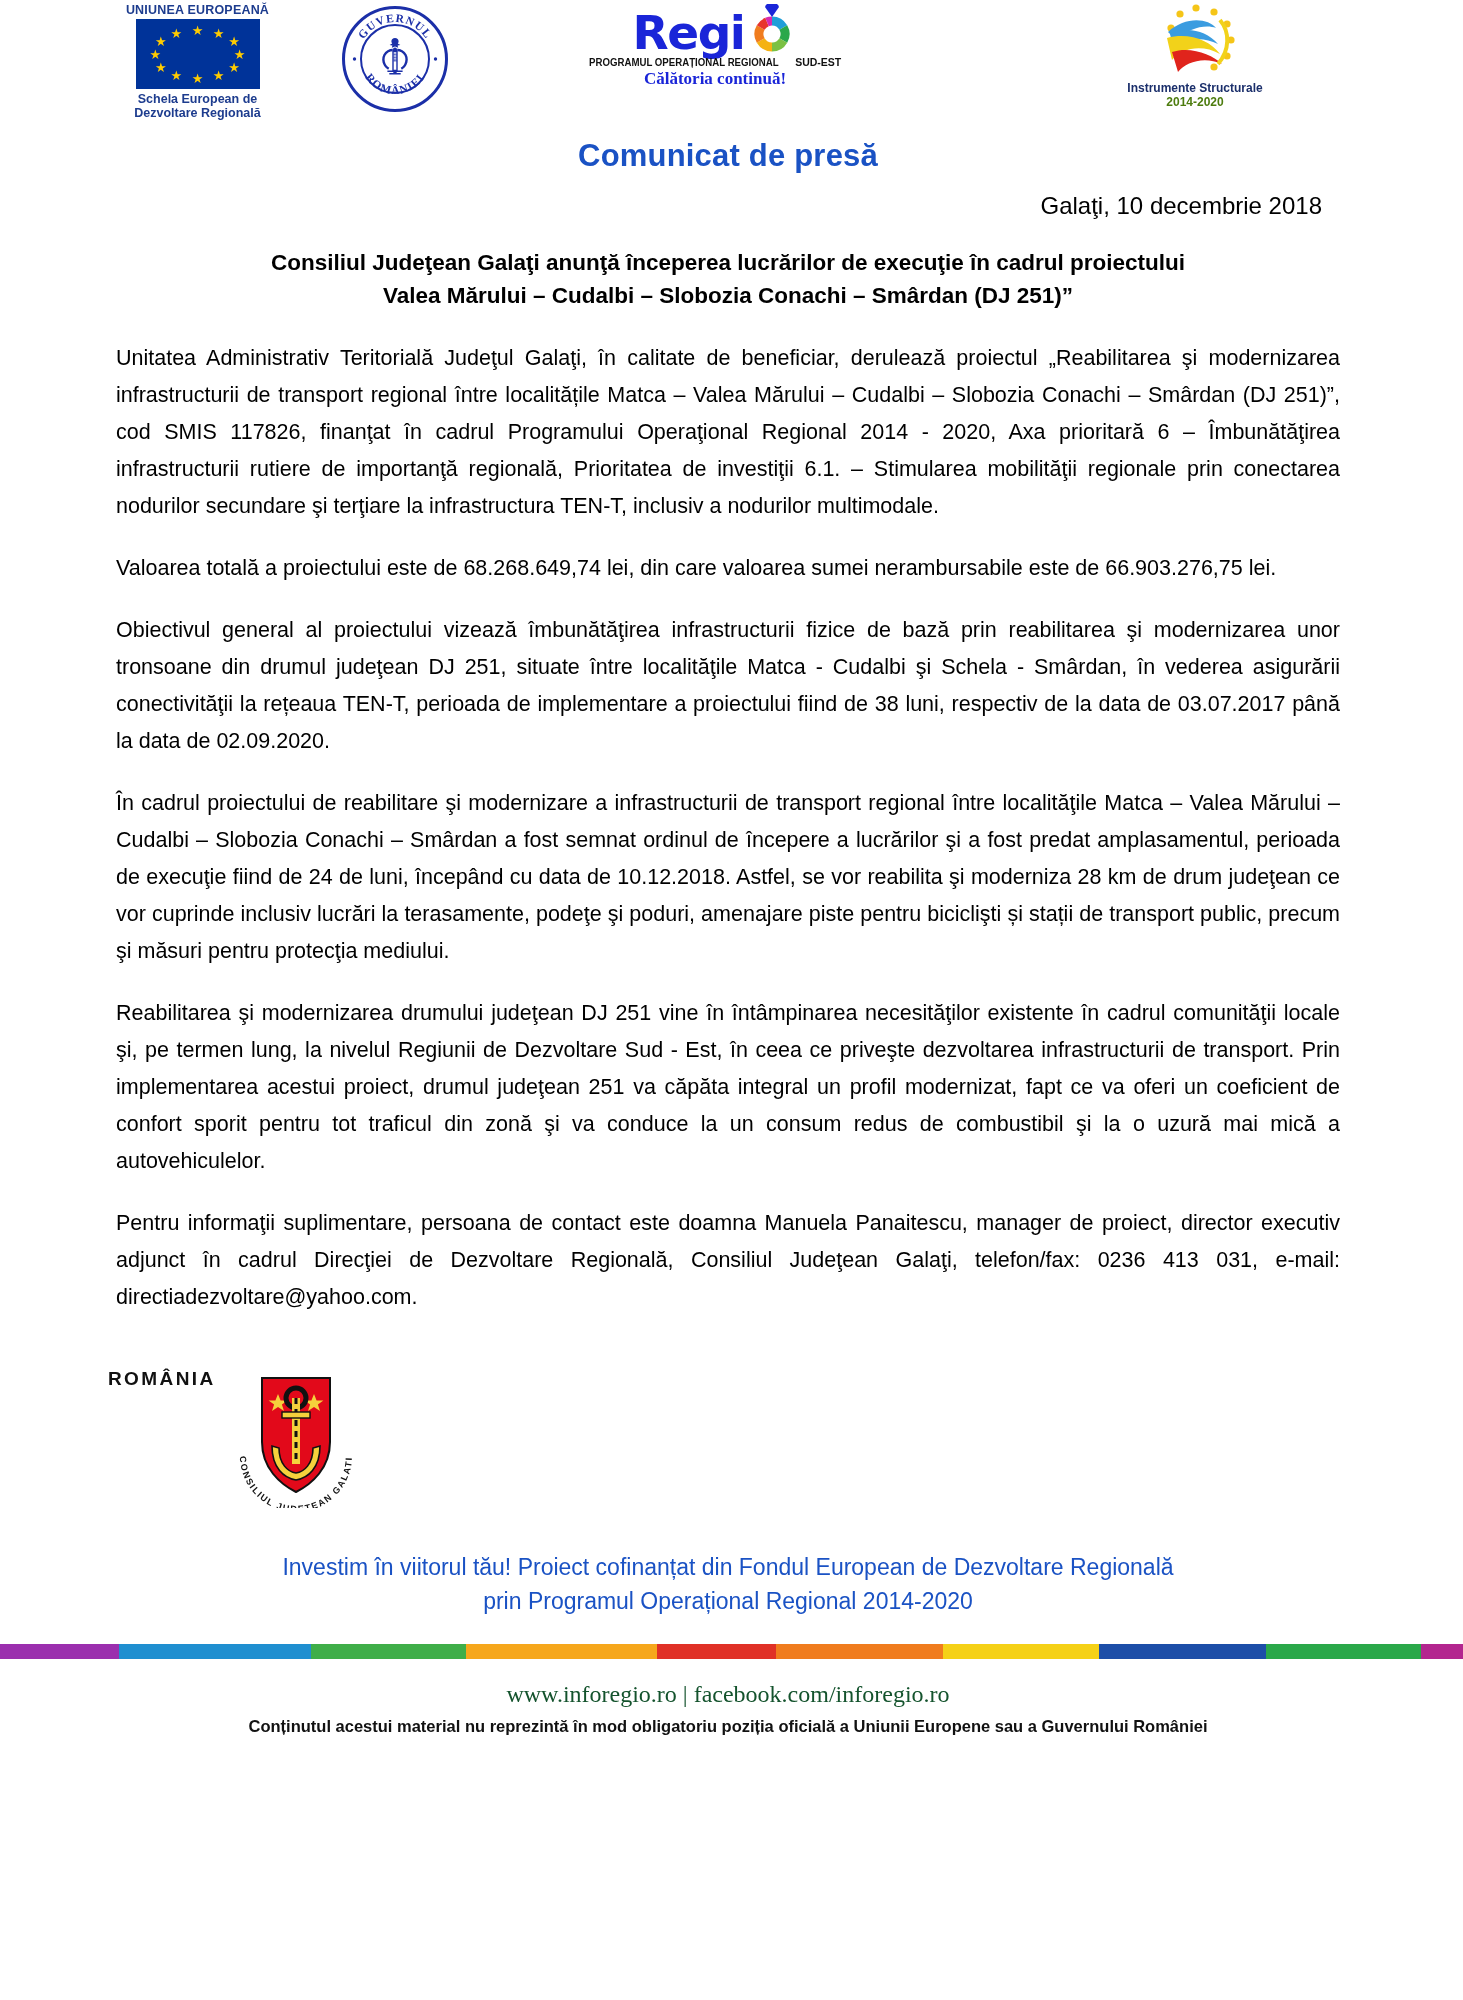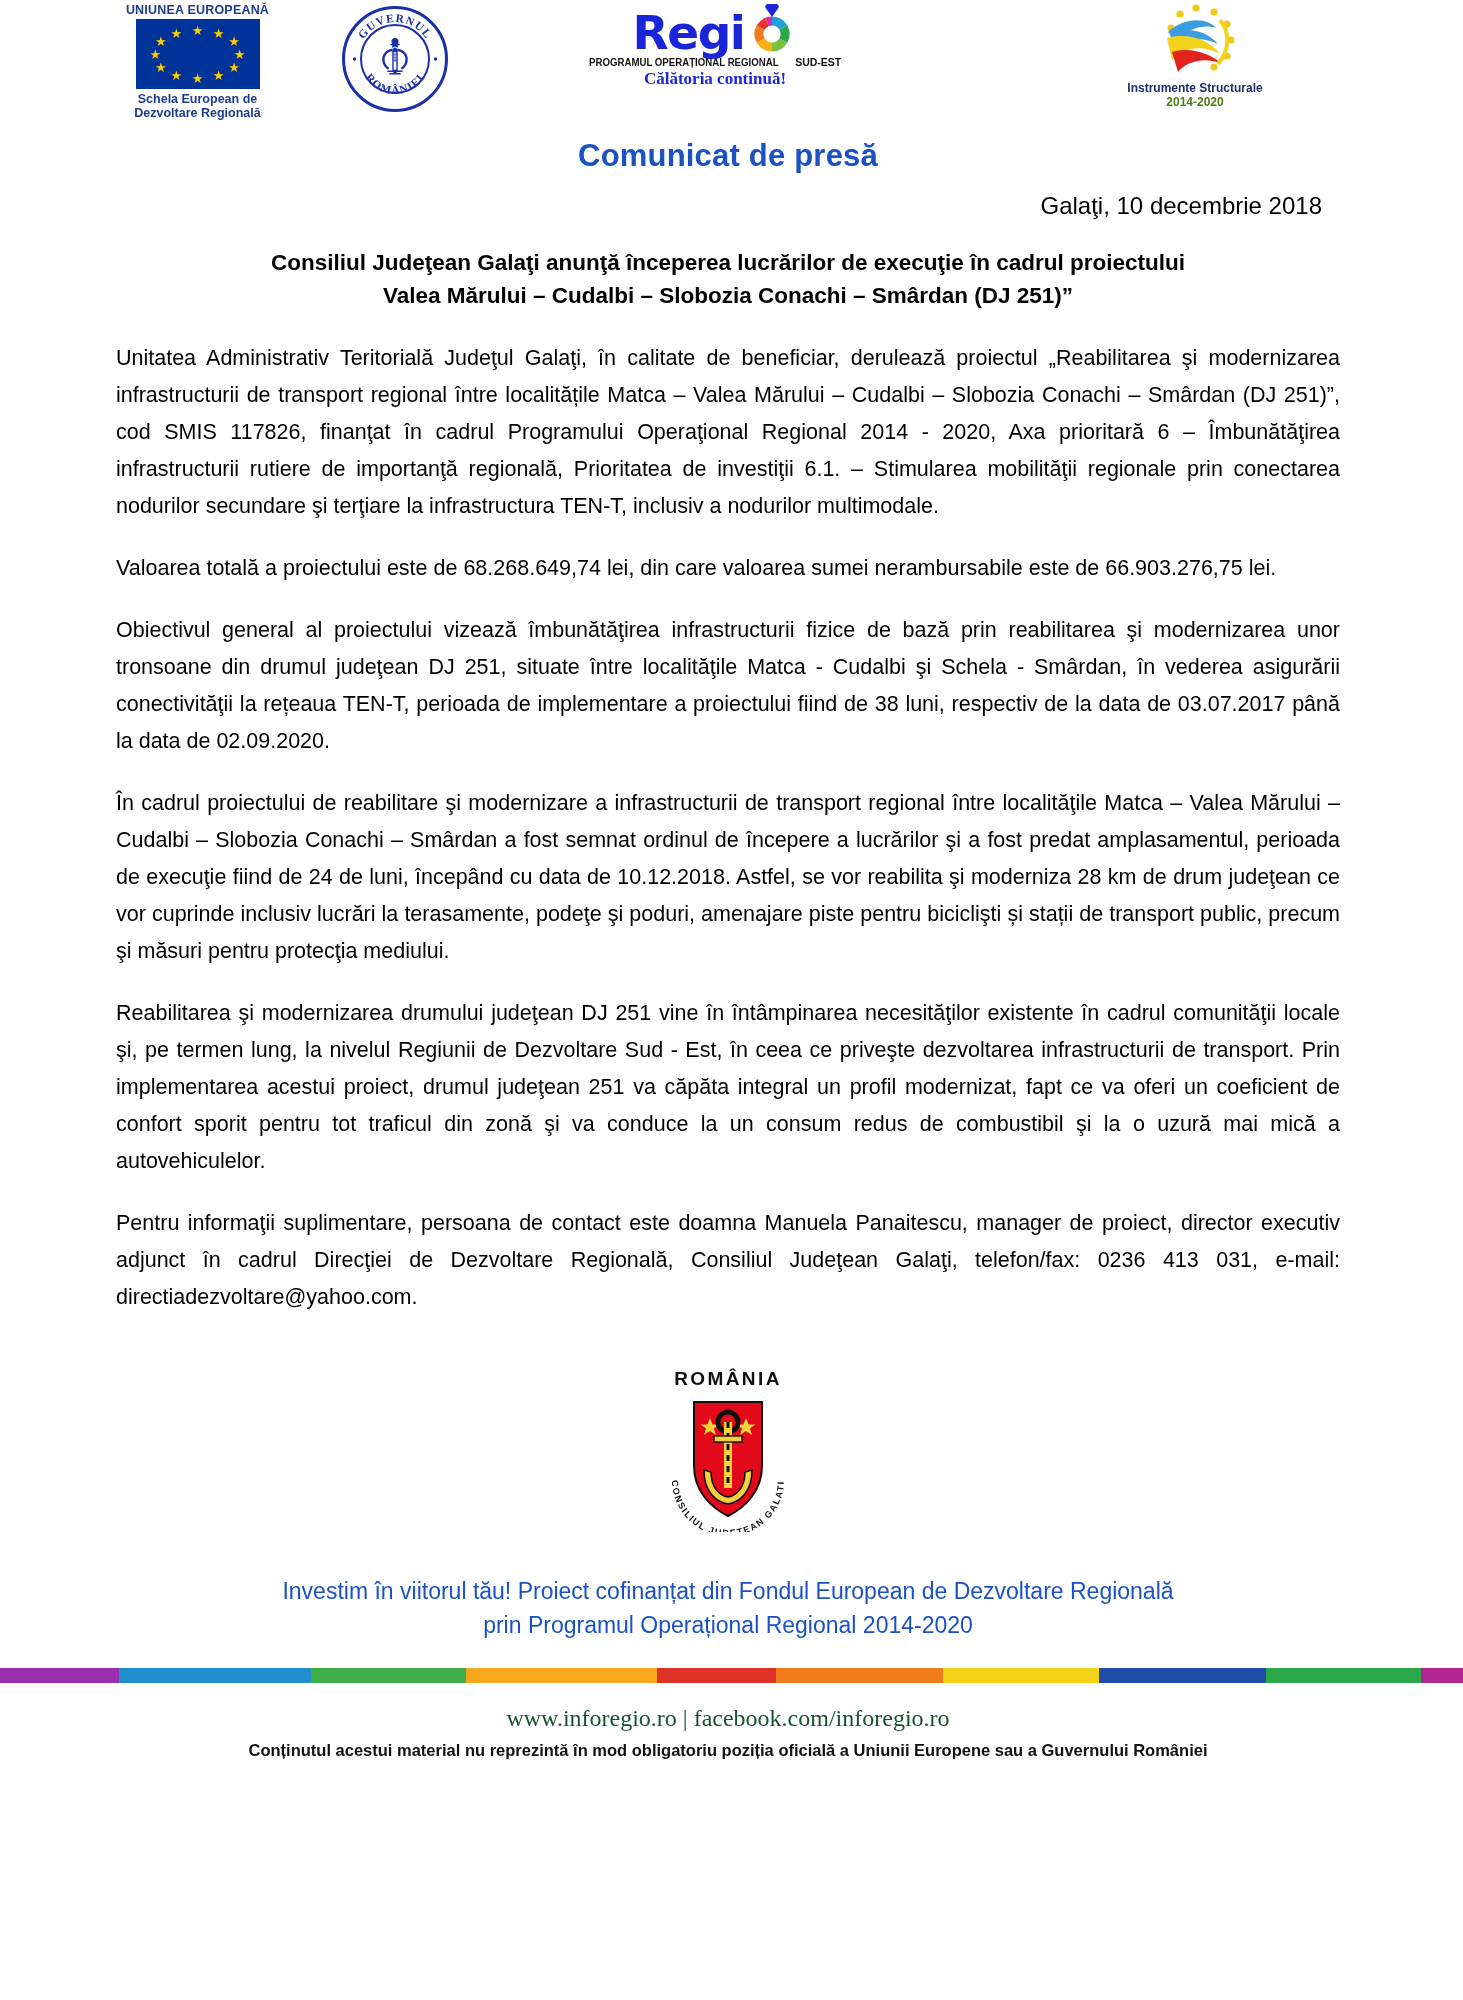--- a/index.html
+++ b/index.html
@@ -225,22 +225,22 @@
     text-justify: inter-word;
     margin-top: 25px;
     padding: 0 8px;
   }
   .para:first-of-type { margin-top: 28px; }
 
   
   .coat-wrap {
     margin-top: 52px;
     display: flex;
-    flex-direction: column;
-    align-items: center;
+    flex-direction: row;
+    align-items: flex-start;
   }
   .coat-title {
     font-size: 19px;
     font-weight: 700;
     letter-spacing: 2.4px;
     color: #111;
     margin-bottom: 2px;
   }
   .coat-shield { width: 160px; height: 140px; position: relative; }
 

